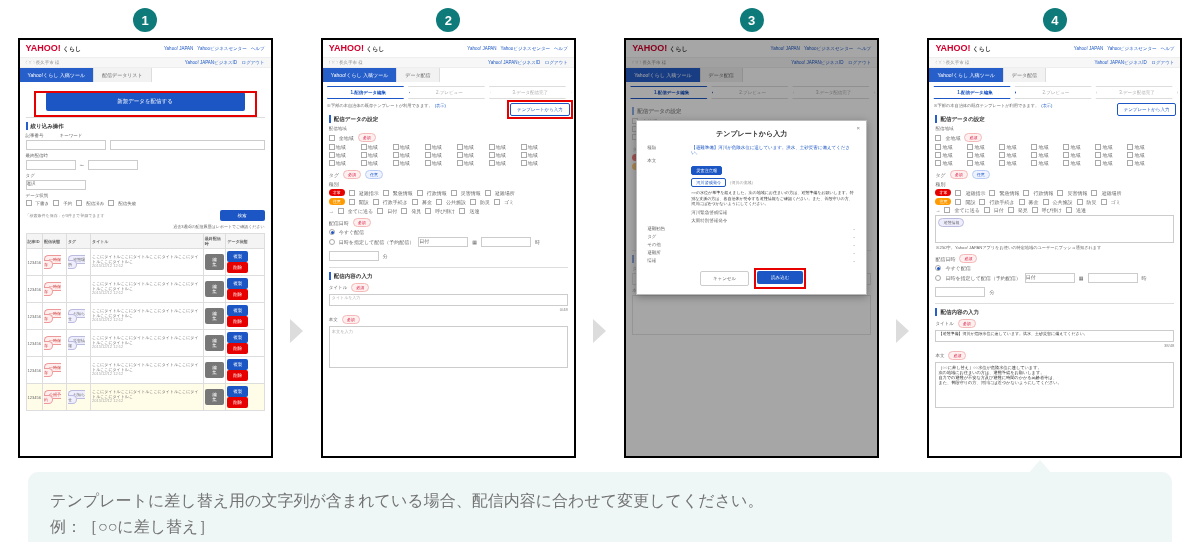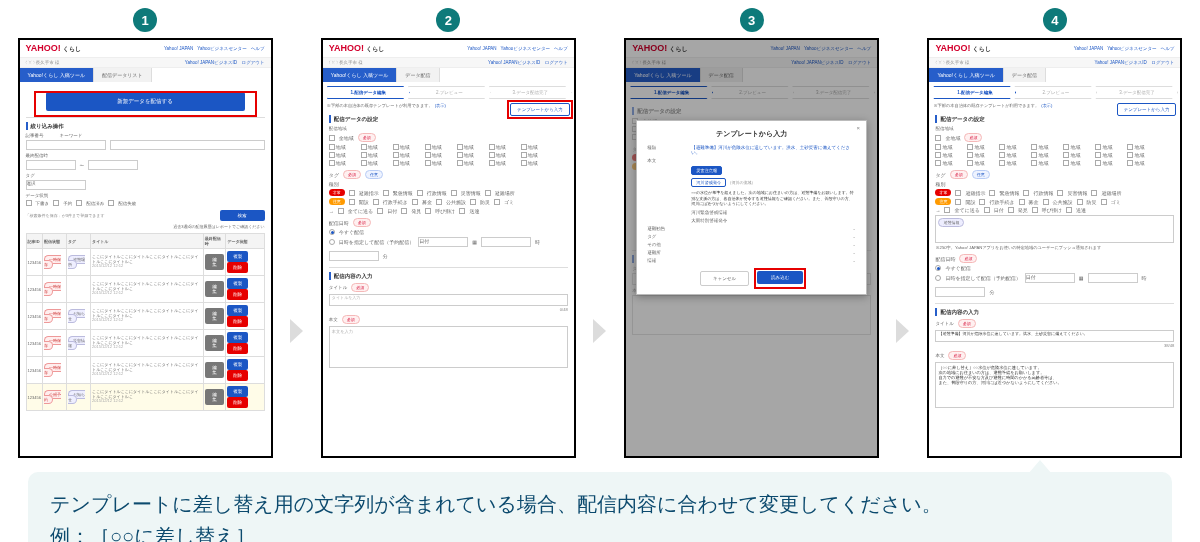--- a/index.html
+++ b/index.html
@@ -59,21 +59,21 @@
     .modal{position:absolute;left:10px;right:10px;top:80px;background:#fff;border:1px solid #bbb;padding:8px 10px;box-shadow:0 2px 8px rgba(0,0,0,0.3);}
     .modal-h{font-size:7px;text-align:center;color:#333;margin-bottom:6px;font-weight:600;}
     .modal-x{position:absolute;top:4px;right:6px;font-size:6px;color:#888;}
     .modal .mrow{display:flex;gap:6px;margin:3px 0;font-size:4.5px;}
     .modal .mlab{width:38px;color:#666;flex-shrink:0;}
     .modal .mval{flex:1;color:#333;}
     .modal .outline-blue{border:1px solid #1b56c4;color:#1b56c4;padding:1px 4px;border-radius:2px;font-size:4.2px;display:inline-block;}
     .modal-btns{display:flex;justify-content:center;gap:8px;margin-top:8px;}
     .speech { margin: 14px 28px 0; background: #eef6f6; border-radius: 10px; padding: 16px 22px; position:relative; }
     .speech::before { content:""; position:absolute; top:-12px; right:120px; width:0;height:0;border-left:12px solid transparent;border-right:12px solid transparent;border-bottom:14px solid #eef6f6;}
-    .speech p { font-size: 20px; color: #0c4a6e; line-height: 1.6; }
+    .speech p { font-size: 16px; color: #737373; line-height: 1.6; }
     .cnt{font-size:4.2px;color:#888;text-align:right;margin-top:1px;}
   </style>
 </head>
 <body>
 
 <div class="stage">
 
   <div class="step-col">
     <div class="step-num">1</div>
     <div class="shot">

